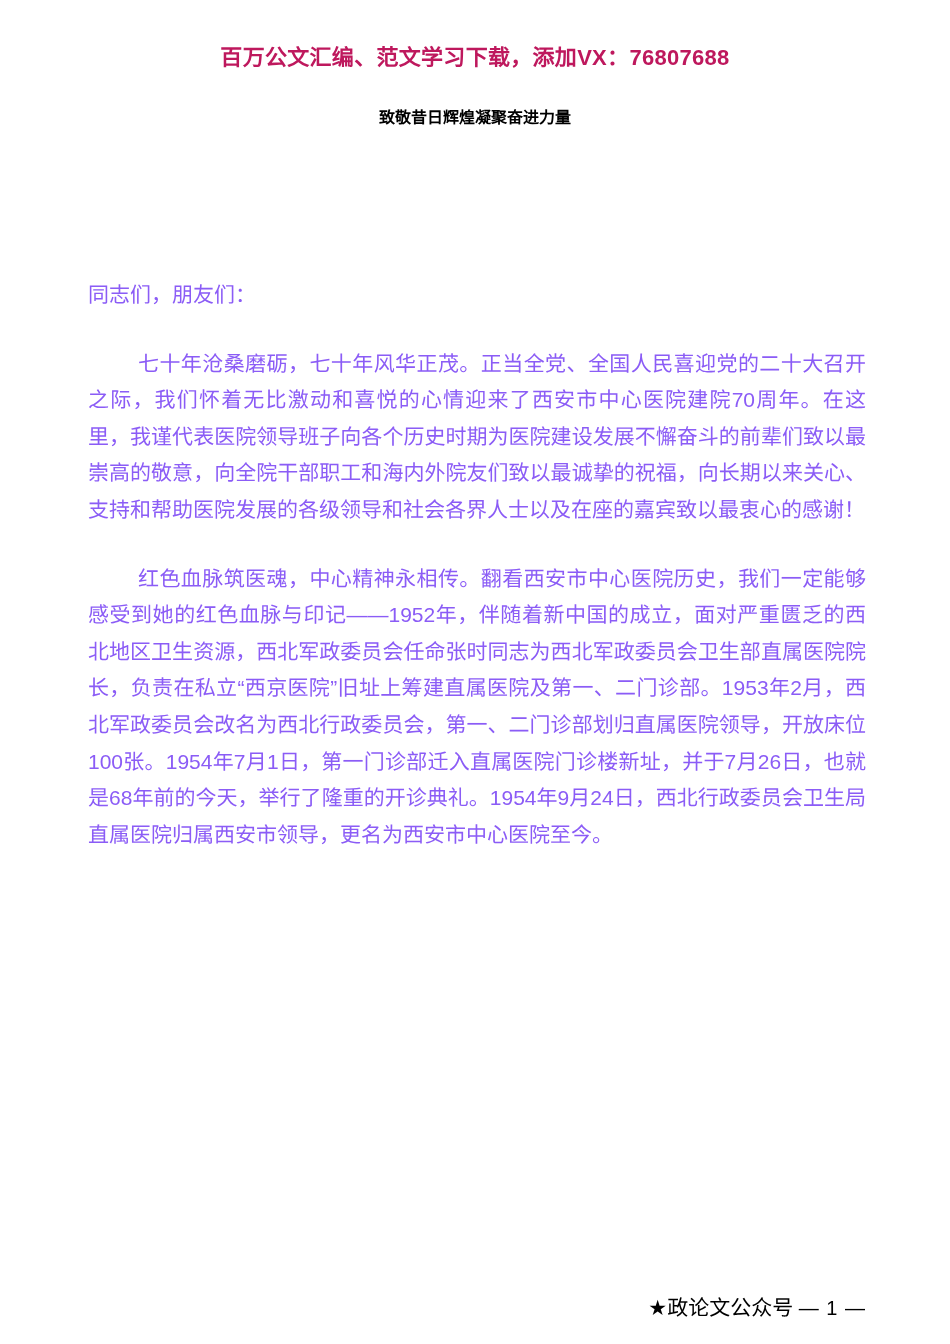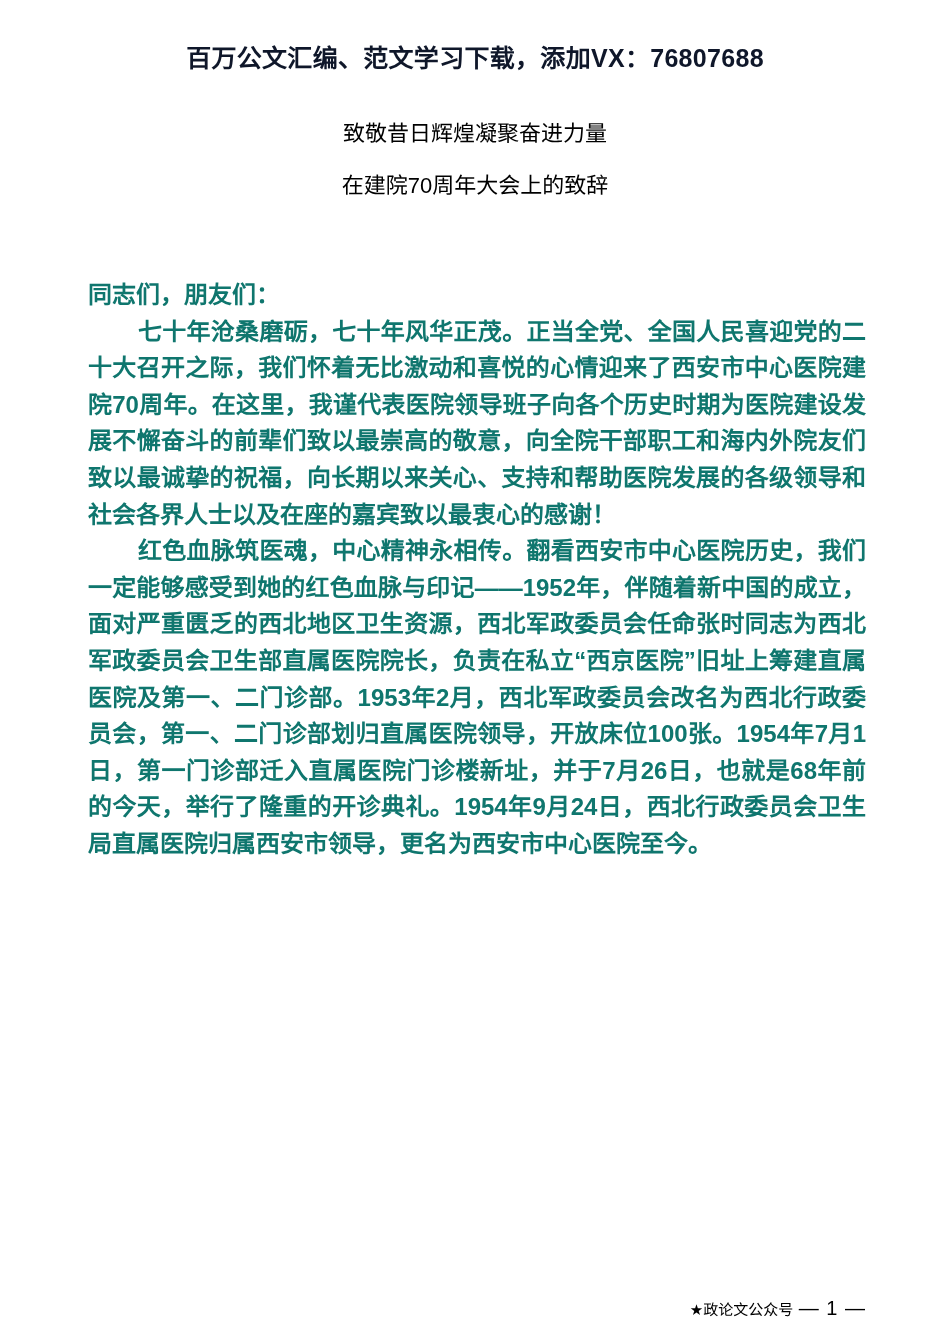--- a/index.html
+++ b/index.html
@@ -21,99 +21,97 @@
     box-sizing: border-box;
   }
 
   
   .promo-header {
     position: absolute;
     top: 41px;
     left: 0;
     width: 950px;
     text-align: center;
-    color: #0f172a;
-    font-size: 25px;
+    color: #be185d;
+    font-size: 22px;
     line-height: 34px;
     font-weight: 700;
     letter-spacing: 0.3px;
     white-space: nowrap;
   }
 
   
   .title-block {
     position: absolute;
     top: 100px;
     left: 0;
     width: 950px;
     text-align: center;
   }
   .title-line {
-    font-size: 22px;
+    font-size: 16px;
     line-height: 36px;
-    font-weight: 400;
+    font-weight: 700;
     color: #000;
     white-space: pre;
-    margin-top: 16px;
   }
   .title-line.author {
     letter-spacing: 0.2px;
   }
   .title-line.date {
     letter-spacing: 0;
   }
 
   
   .body-col {
     position: absolute;
     top: 277px;
     left: 88px;
     width: 778px;
   }
   p.para {
     margin: 0;
-    font-size: 24px;
+    font-size: 21px;
     line-height: 36.6px;
     text-align: justify;
     text-justify: inter-ideograph;
     text-align-last: left;
     letter-spacing: 0;
-    color: #0f766e;
+    color: #8b5cf6;
     word-break: break-all;
-    font-weight: bold;
   }
   p.para.indent {
     text-indent: 50px;
+    margin-top: 32px;
   }
 
   
   .footer {
     position: absolute;
     left: 88px;
     width: 778px;
     top: 1294px;
     text-align: right;
     font-size: 20px;
     line-height: 28px;
     color: #000;
     white-space: nowrap;
   }
-  .footer .mark { font-size: 15px; text-align: center; }
+  .footer .mark { font-size: 21px; text-align: center; }
   .footer .pageno { letter-spacing: 1px; }
 </style>
 </head>
 <body>
 
 <div class="page">
 
   <div class="promo-header">百万公文汇编、范文学习下载，添加VX：76807688</div>
 
   <div class="title-block">
     <div class="title-line main">致敬昔日辉煌凝聚奋进力量</div>
-    <div class="title-line subtitle">在建院70周年大会上的致辞</div>
   </div>
 
   <div class="body-col">
     <p class="para">同志们，朋友们：</p>
     <p class="para indent">七十年沧桑磨砺，七十年风华正茂。正当全党、全国人民喜迎党的二十大召开之际，我们怀着无比激动和喜悦的心情迎来了西安市中心医院建院70周年。在这里，我谨代表医院领导班子向各个历史时期为医院建设发展不懈奋斗的前辈们致以最崇高的敬意，向全院干部职工和海内外院友们致以最诚挚的祝福，向长期以来关心、支持和帮助医院发展的各级领导和社会各界人士以及在座的嘉宾致以最衷心的感谢！</p>
     <p class="para indent">红色血脉筑医魂，中心精神永相传。翻看西安市中心医院历史，我们一定能够感受到她的红色血脉与印记——1952年，伴随着新中国的成立，面对严重匮乏的西北地区卫生资源，西北军政委员会任命张时同志为西北军政委员会卫生部直属医院院长，负责在私立“西京医院”旧址上筹建直属医院及第一、二门诊部。1953年2月，西北军政委员会改名为西北行政委员会，第一、二门诊部划归直属医院领导，开放床位100张。1954年7月1日，第一门诊部迁入直属医院门诊楼新址，并于7月26日，也就是68年前的今天，举行了隆重的开诊典礼。1954年9月24日，西北行政委员会卫生局直属医院归属西安市领导，更名为西安市中心医院至今。</p>
   </div>
 
   <div class="footer">
     <span class="mark">★政论文公众号</span>

